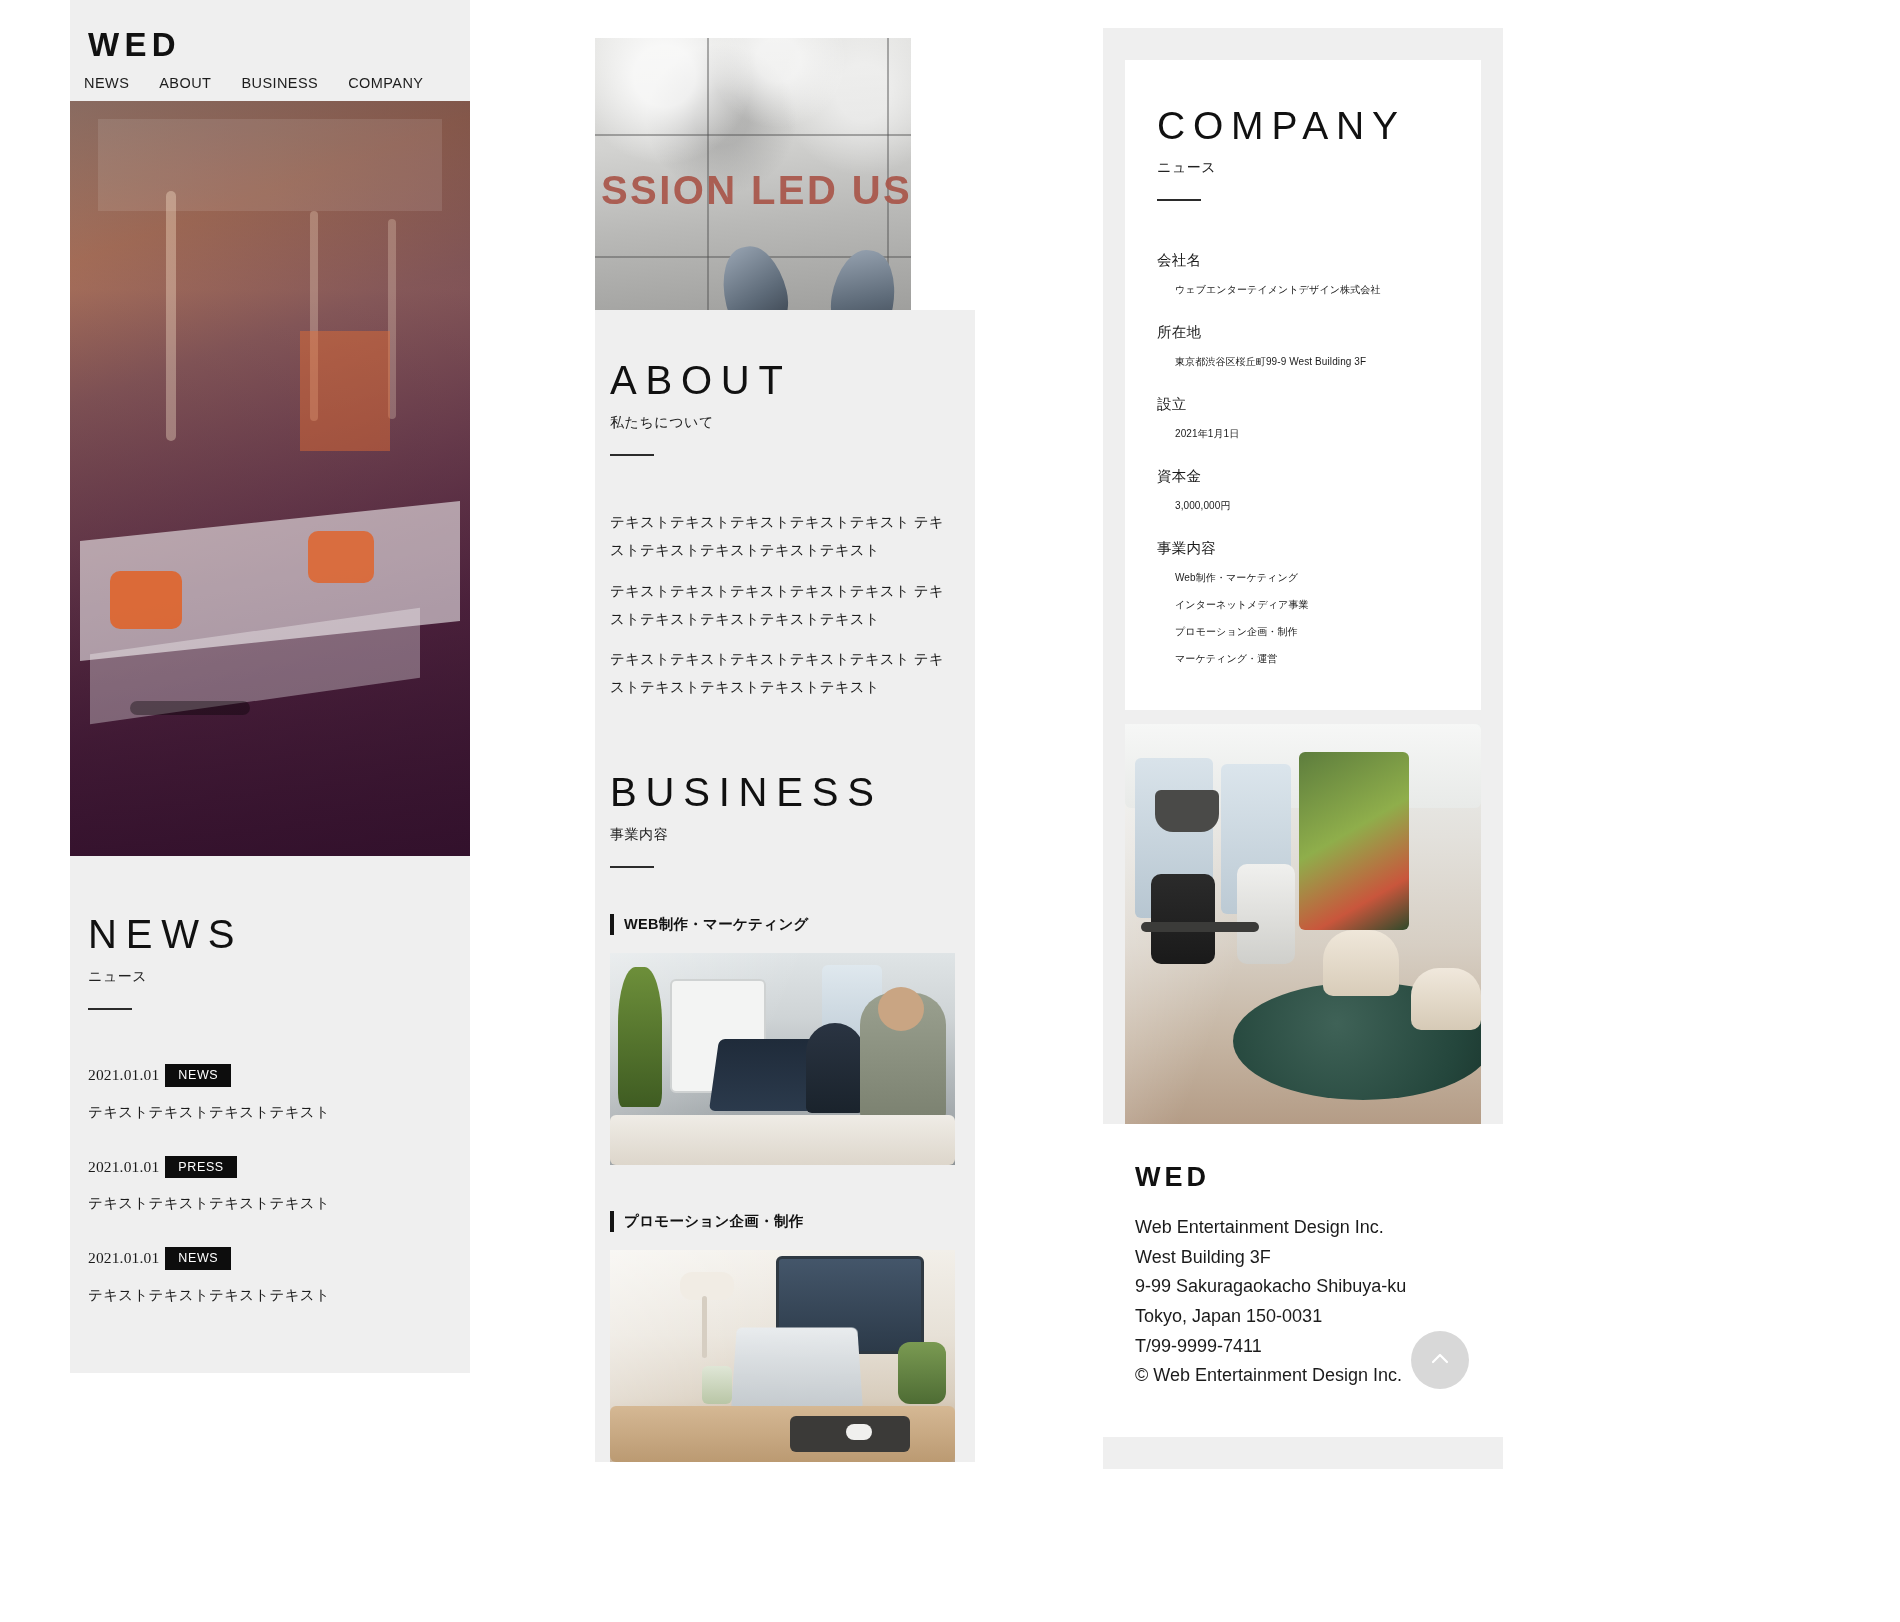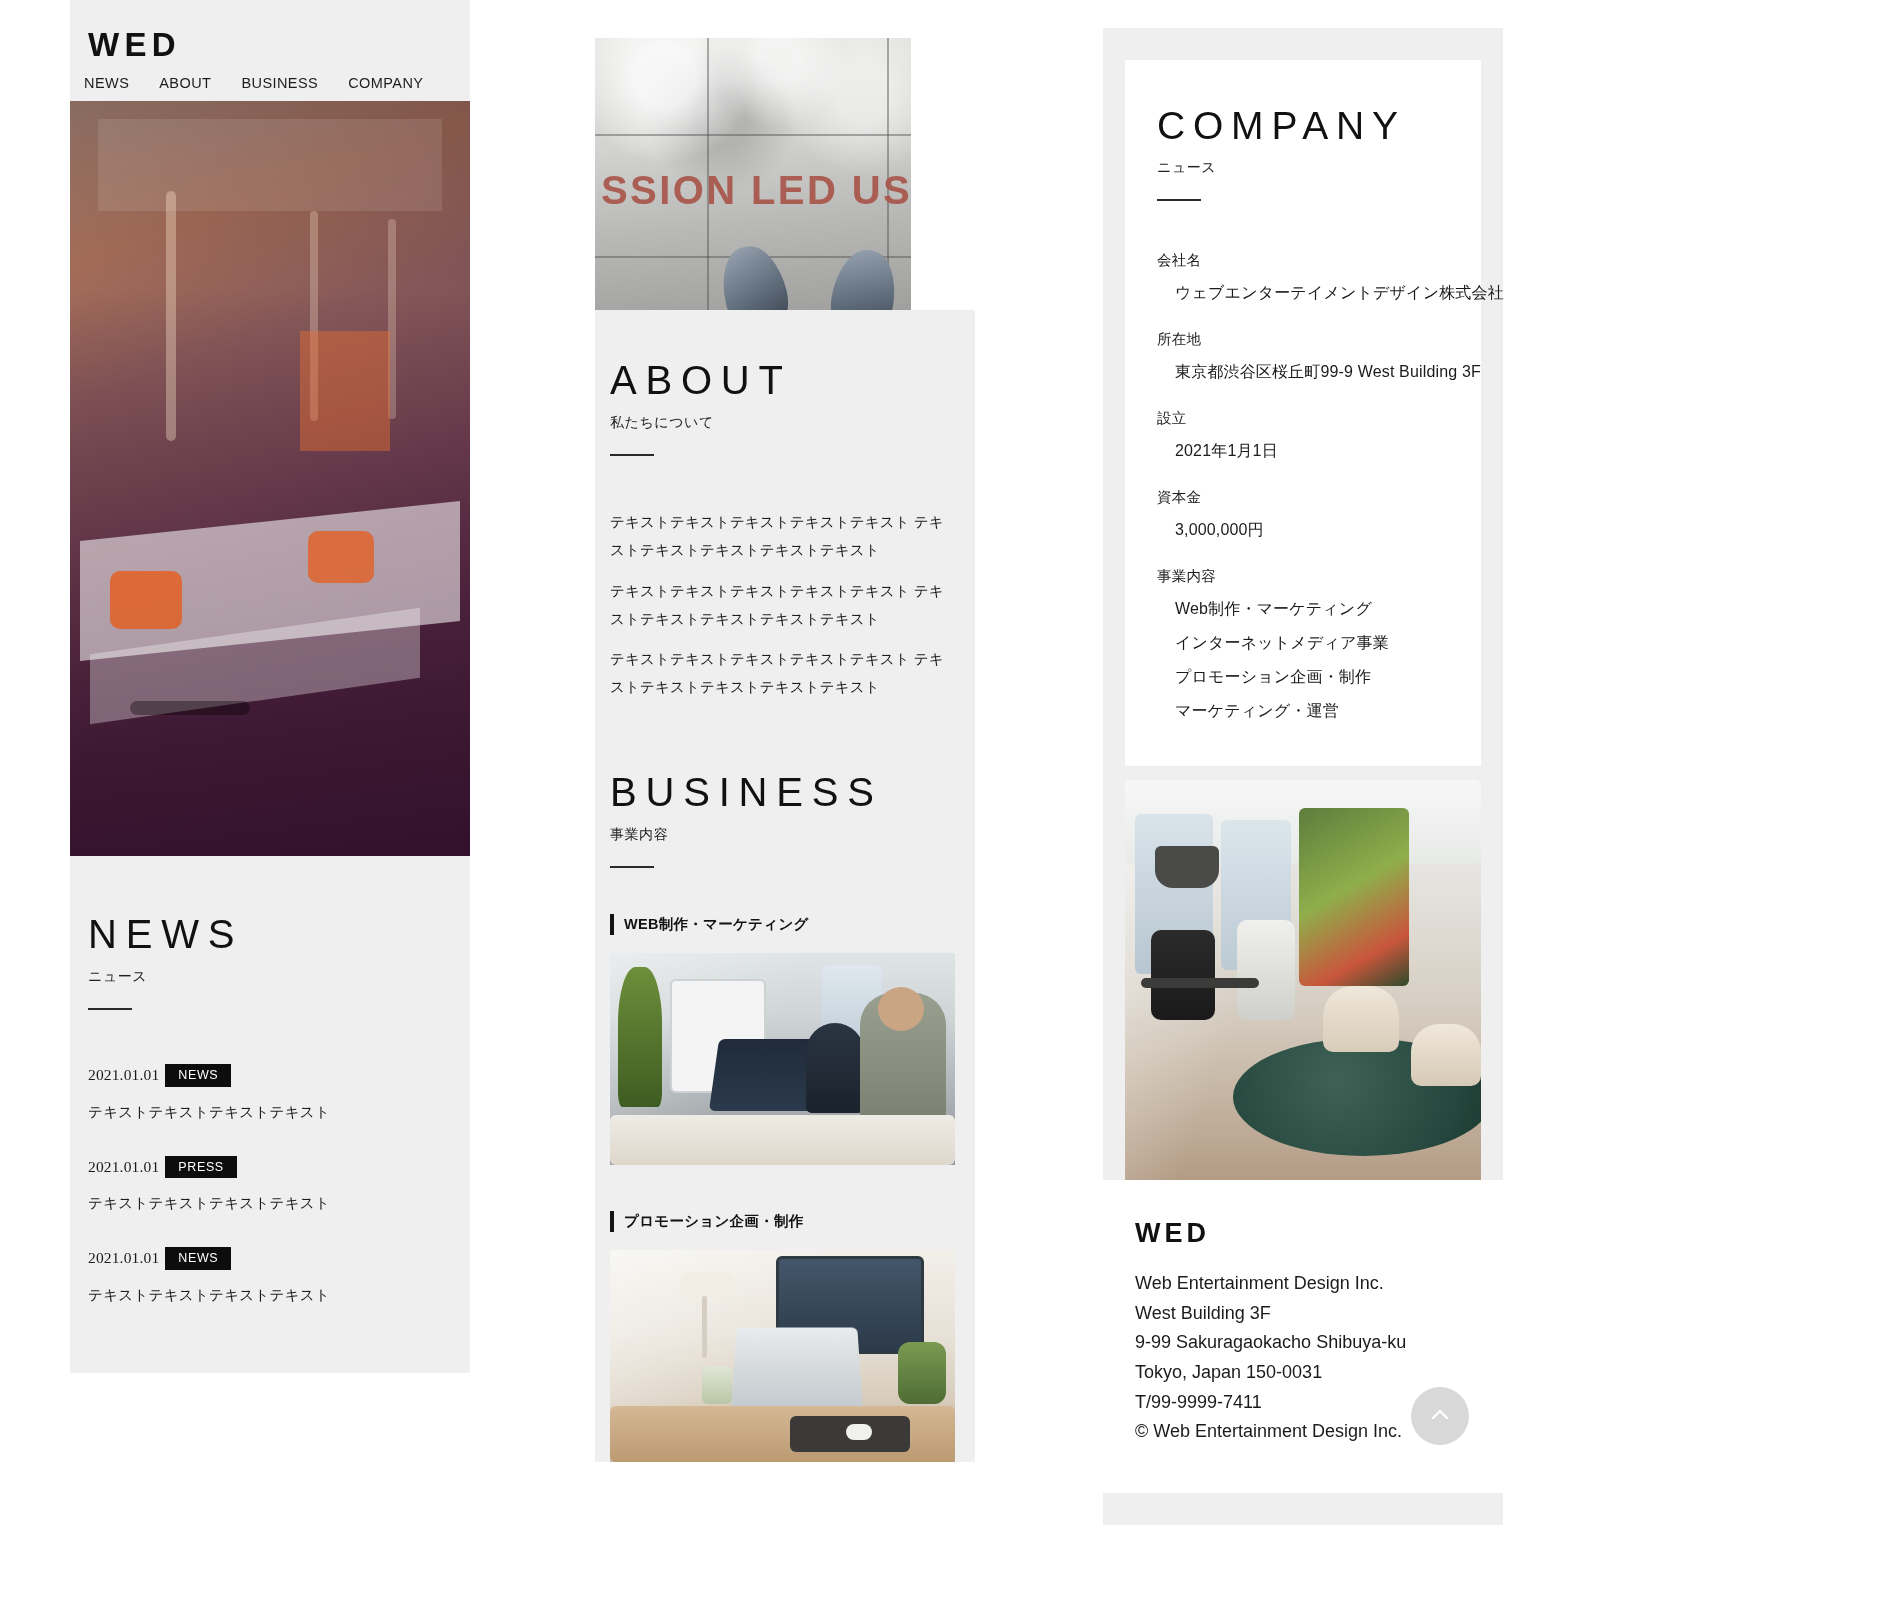--- a/index.html
+++ b/index.html
@@ -96,21 +96,21 @@
 
   
   #col3{left:1103px;width:400px;}
   .c3-outer{background:#efefef;padding:32px 0 32px 0;}
   .card{background:#fff;margin:0 22px;padding:46px 0 44px 0;}
   .card-inner{margin-left:32px;width:300px;}
   .comp-title{font-size:39px;letter-spacing:.2em;font-weight:400;color:#111;line-height:1;}
   .dl{margin-top:50px;}
   .dl .dt{font-size:14.5px;color:#1b1b1b;margin-top:26px;letter-spacing:.02em;}
   .dl .dt:first-child{margin-top:4px;}
-  .dl .dd{font-size:16px;color:#1b1b1b;margin-top:13px;margin-left:18px;letter-spacing:.01em;white-space:nowrap;}
+  .dl .dd{font-size:10px;color:#1b1b1b;margin-top:13px;margin-left:18px;letter-spacing:.01em;white-space:nowrap;}
   .c3-photo{margin:14px 22px 0 22px;height:400px;}
   .lounge{position:absolute;inset:0;
     background:
       linear-gradient(110deg,rgba(255,255,255,.45),rgba(255,255,255,0) 40%),
       linear-gradient(180deg,#eef0ef 0%,#e3e1dc 28%,#d7cfc4 55%,#c6b6a4 78%,#b49c86 100%);}
   .rug{position:absolute;border-radius:50%;background:radial-gradient(circle at 40% 35%,#3f6257,#24463c 70%,#1b362e);}
   .footer{background:#fff;padding:40px 0 46px 0;position:relative;}
   .footer-inner{margin-left:32px;}
   .f-logo{font-size:27px;letter-spacing:.15em;font-weight:700;color:#111;line-height:1;}
   .f-addr{margin-top:22px;font-size:18px;line-height:1.65;color:#1b1b1b;}

